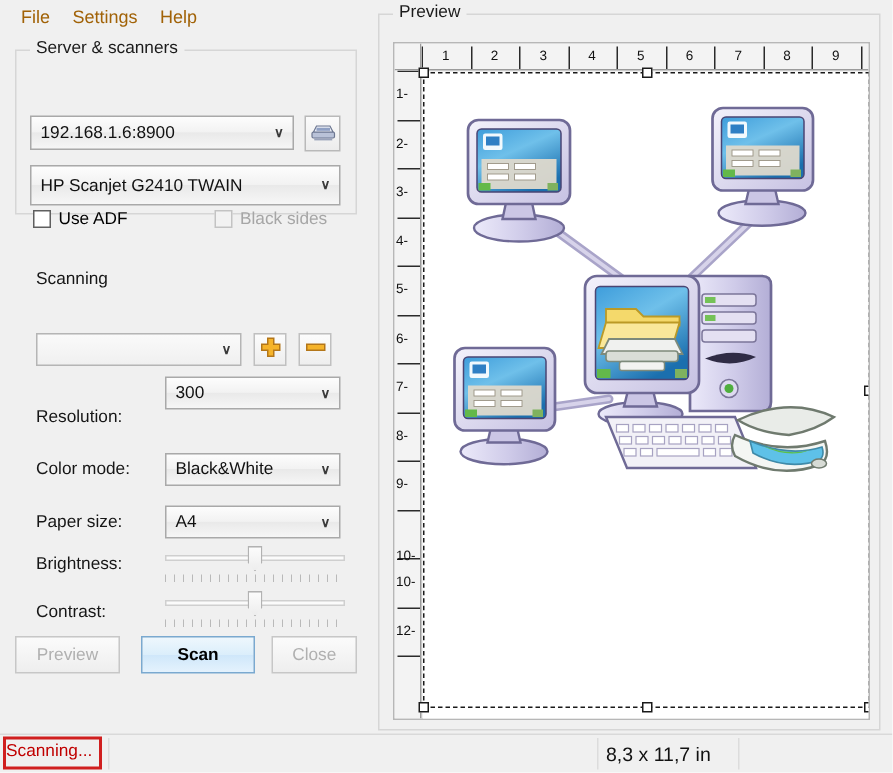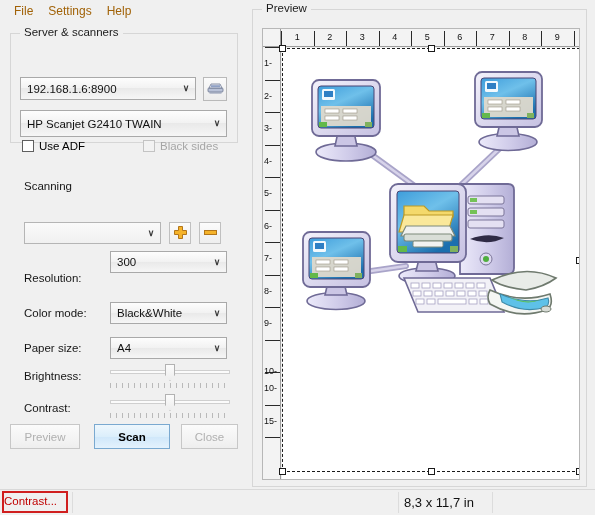--- a/index.html
+++ b/index.html
@@ -506,21 +506,21 @@
         <div class="rv-num" style="top: 48.75px;">2-</div>
         <div class="rv-num" style="top: 81.25px;">3-</div>
         <div class="rv-num" style="top: 113.75px;">4-</div>
         <div class="rv-num" style="top: 146.25px;">5-</div>
         <div class="rv-num" style="top: 178.75px;">6-</div>
         <div class="rv-num" style="top: 211.25px;">7-</div>
         <div class="rv-num" style="top: 243.75px;">8-</div>
         <div class="rv-num" style="top: 276.25px;">9-</div>
         <div class="rv-num" style="top: 324px;">10-</div>
         <div class="rv-num" style="top: 341.25px;">10-</div>
-        <div class="rv-num" style="top: 373.75px;">15-</div>
+        <div class="rv-num" style="top: 373.75px;">12-</div>
       </div>
 
     <div id="page-canvas">
       <div id="whitefill"></div>
 
       <div id="artwork">
         <svg width="272" height="272" viewBox="0 0 272 272">
           <defs>
             <linearGradient id="scr" x1="0" y1="0" x2="0.6" y2="1">
               <stop offset="0%" stop-color="#3e9ddb"></stop>
@@ -671,21 +671,21 @@
       <div class="handle h-tl"></div>
       <div class="handle h-tc"></div>
       <div class="handle h-mr"></div>
       <div class="handle h-bl"></div>
       <div class="handle h-bc"></div>
       <div class="handle h-br"></div>
     </div>
   </div>
 
   <div id="statusbar">
-    <div id="status-left" style="color: rgb(192, 0, 0);">Contrast...</div>
+    <div id="status-left" style="color: rgb(192, 0, 0);">Scanning...</div>
     <div id="status-highlight" style="border-color: rgb(208, 31, 31);"></div>
     <div class="status-sep" style="left:72px;"></div>
     <div class="status-sep" style="left:398px;"></div>
     <div id="status-dims">8,3 x 11,7 in</div>
     <div class="status-sep" style="left:492px;"></div>
   </div>
 
 </div>
 
 </body></html>

